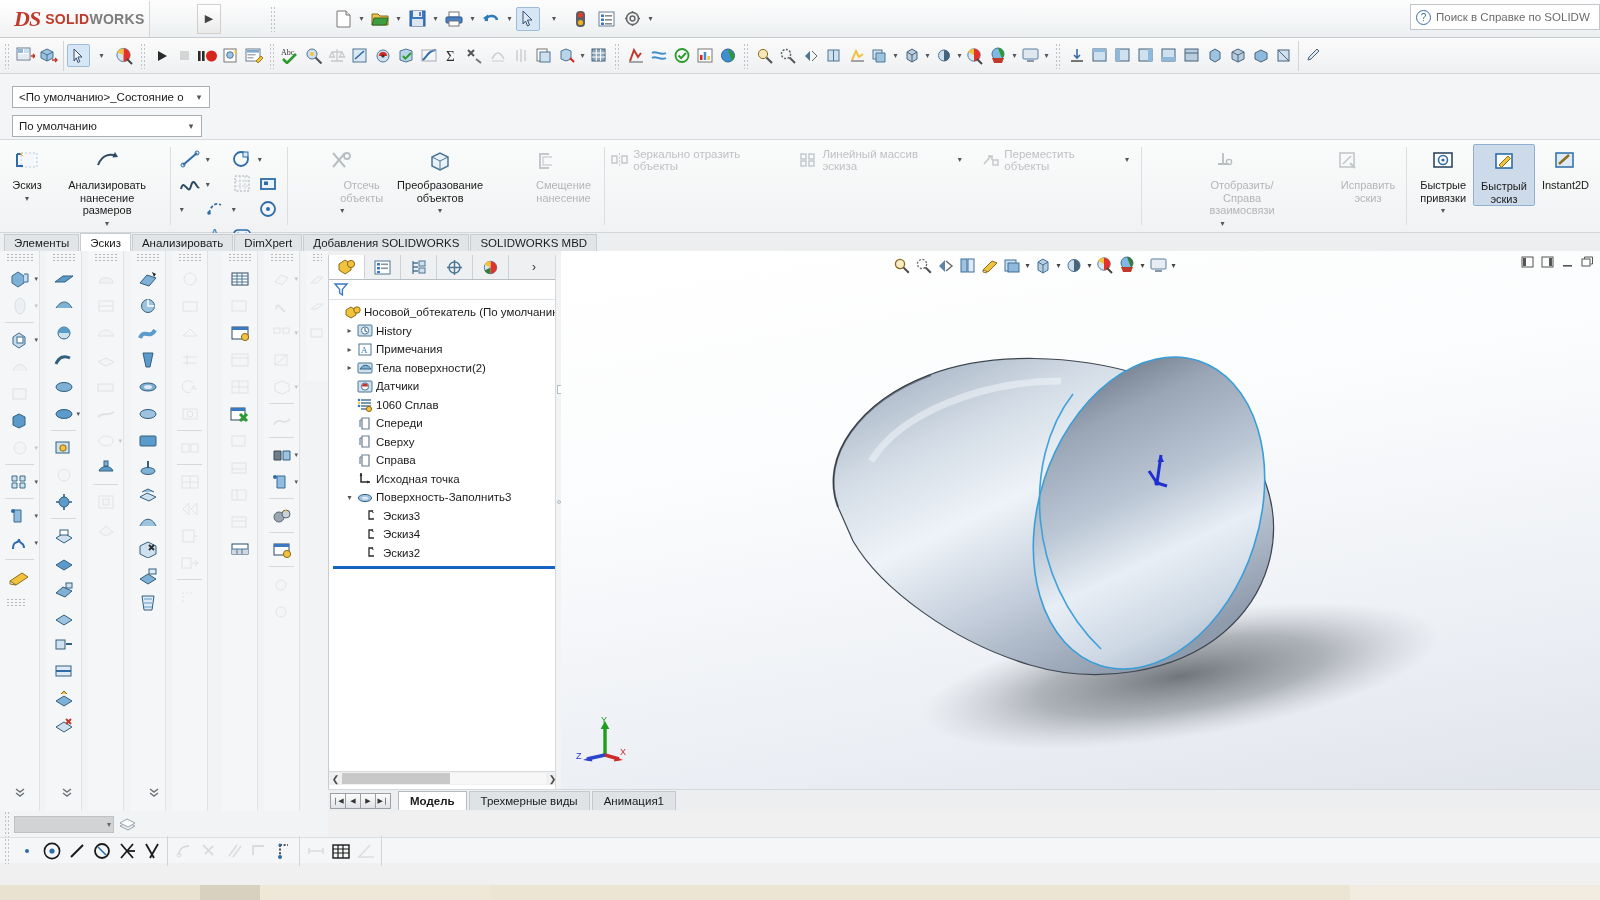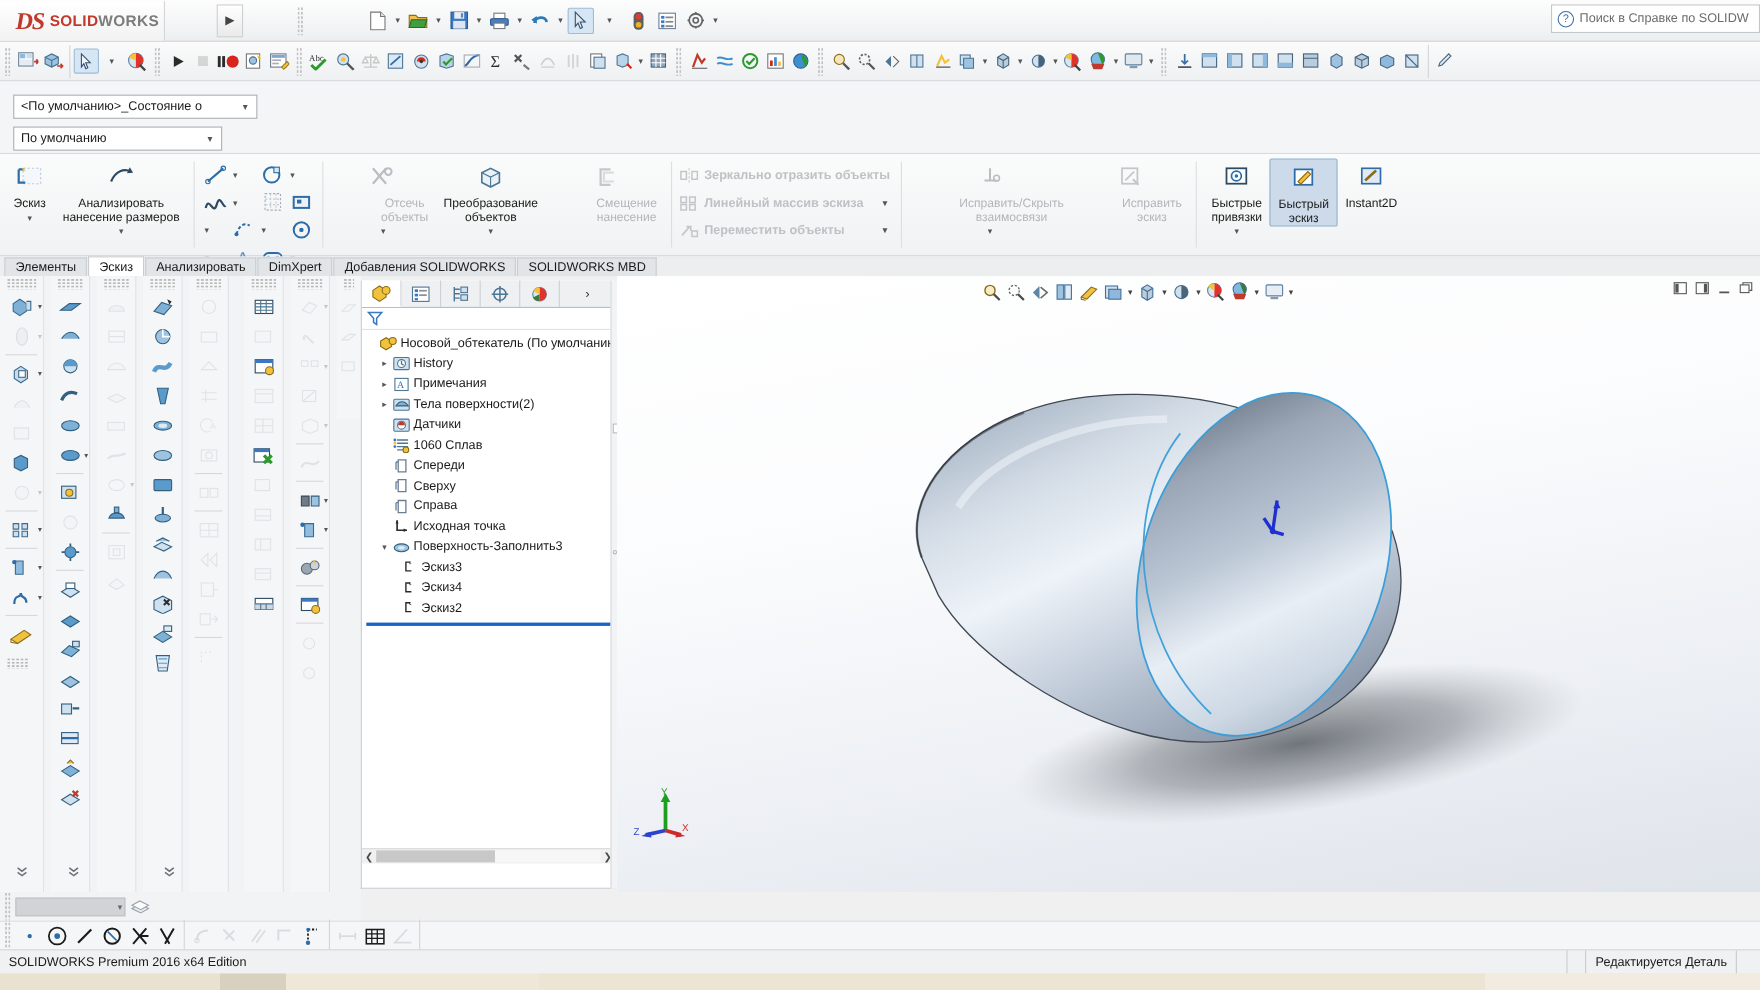--- a/index.html
+++ b/index.html
@@ -106,21 +106,21 @@
     align-items:center; padding:4px 7px 0 7px; text-align:center;
   }
   .bigbtn .lbl { font-size:11px; line-height:12.5px; margin-top:3px; color:#1a1a1a; }
   .bigbtn .dd { font-size:8px; color:#555; margin-top:2px; }
   .bigbtn.off .lbl { color:#b3b6b9;margin-left:39px; }
   .bigbtn.active { background:#ccdaea; border:1px solid #8fb0d0; border-radius:2px; }
   .iconsq { width:30px; height:28px; display:flex; align-items:center; justify-content:center; }
   .sgrid { display:grid; grid-template-columns:repeat(4, auto); gap:1px 0; padding-top:3px;}
   .scell { display:flex; align-items:center; }
   .smallico { width:26px; height:24px; display:flex; align-items:center; justify-content:center; }
-  .rowlist { display:flex; flex-direction:column; padding-top:4px; gap:2px;font-weight:bold; }
+  .rowlist { display:flex; flex-direction:row; padding-top:4px; gap:14px; }
   .rowitem { display:flex; align-items:center; gap:5px; height:23px; font-size:11.5px; color:#bfc2c5; padding-right:4px;}
   .rowitem .ri { width:18px; height:18px; display:flex; align-items:center; justify-content:center;}
 
   
   .cmdtabs {
     position:absolute; left:0; top:233px; width:1600px; height:18px;
     display:flex; align-items:flex-end; font-size:11.5px;
     background:#eceef0;
   }
   .ctab {
@@ -639,21 +639,21 @@
       </div>
     <div class="tb-sep-v"></div>
     <div class="icoA">
         <svg width="18" height="17" viewBox="0 0 18 17">
           <path d="M3 13l1-3 8-8 2 2-8 8z" fill="#dfe7ef" stroke="#46627c"></path>
         </svg>
       </div>
   </div>
 
   <div class="configstrip">
-    <div class="combo" style="left:12px; top:12px; width:222px;">
+    <div class="combo" style="left:12px; top:12px; width:198px;">
       <span class="cv">&lt;По умолчанию&gt;_Состояние о</span>
       <span class="ca">▾</span>
     </div>
     <div class="combo" style="left:12px; top:41px; width:190px;">
       <span class="cv">По умолчанию</span>
       <span class="ca">▾</span>
     </div>
   </div>
 
   <div class="ribbon">
@@ -883,21 +883,21 @@
     <div class="rsep"></div>
 
     <div class="rgroup">
       <div class="bigbtn off">
         <span class="iconsq">
           <svg width="26" height="24" viewBox="0 0 26 24">
               <path d="M13 3v11M8 14h11" stroke="#b9bec3" stroke-width="1.8" fill="none"></path>
               <circle cx="19" cy="12" r="2.6" fill="none" stroke="#b9bec3" stroke-width="1.4"></circle>
             </svg>
         </span>
-        <span class="lbl" style="white-space:pre-line">Исправить/Скрыть
+        <span class="lbl" style="white-space:pre-line">Отобразить/Справа
 взаимосвязи</span>
         <span class="dd">▾</span>
       </div>
       <div class="bigbtn off">
         <span class="iconsq">
           <svg width="26" height="24" viewBox="0 0 26 24">
               <rect x="5" y="3" width="14" height="14" fill="none" stroke="#c3c7ca" stroke-width="1.6"></rect>
               <path d="M8 14l8-8" stroke="#c3c7ca" stroke-width="1.6"></path>
               <path d="M15 13l5 5" stroke="#c3c7ca" stroke-width="2"></path>
             </svg>
@@ -1916,20 +1916,32 @@
       <path d="M30 44 L12 48" stroke="#2b44cc" stroke-width="3.4"></path>
       <path d="M8 49 l8-3.6 l1.4 5 z" fill="#2b44cc"></path>
       <path d="M30 44 L44 48" stroke="#cc2b2b" stroke-width="3.4"></path>
       <path d="M48 49 l-8-3.4 l-1 4.8 z" fill="#cc2b2b"></path>
       <text x="26" y="12" font-size="9" font-family="Liberation Sans, sans-serif" fill="#1e9e1e">Y</text>
       <text x="1" y="48" font-size="9" font-family="Liberation Sans, sans-serif" fill="#2b44cc">Z</text>
       <text x="45" y="44" font-size="9" font-family="Liberation Sans, sans-serif" fill="#cc2b2b">X</text>
     </svg>
   </div>
 
+  <div class="viewtabs">
+    <div class="navbtns">
+      <div class="navb">❘◀</div>
+      <div class="navb">◀</div>
+      <div class="navb">▶</div>
+      <div class="navb">▶❘</div>
+    </div>
+    <div style="width:8px"></div>
+    <div class="vtab on">Модель</div>
+    <div class="vtab">Трехмерные виды</div>
+    <div class="vtab">Анимация1</div>
+  </div>
 
   <div class="bottomstrip">
     <div class="tb-grip"></div>
     <div class="grayfield">
       <span></span>
       <span class="ca2">▾</span>
     </div>
     <div style="width:26px; display:flex; align-items:center; justify-content:center;">
       <svg width="19" height="15" viewBox="0 0 19 15">
           <path d="M2 9l7-4 8 4-7 4z" fill="#e9edf1" stroke="#9aa4ad"></path>
@@ -2016,28 +2028,20 @@
         </svg>
       </div>
     <div class="sk dim">
         <svg width="20" height="18" viewBox="0 0 20 18">
           <path d="M3 15h15L3 15 14 3" stroke="#a8adb2" stroke-width="1.6" fill="none"></path>
         </svg>
       </div>
     <div class="tb-sep-v"></div>
   </div>
 
-  <div class="statusbar">
-    <span style="padding-left:8px">SOLIDWORKS Premium 2016 x64 Edition</span>
-    <span class="sb-right">
-      <span class="sb-cell"></span>
-      <span class="sb-cell">Редактируется Деталь</span>
-      <span class="sb-cell" style="width:22px"></span>
-    </span>
-  </div>
 
   <div class="taskbar">
     <div class="tb-seg" style="left:0; width:200px; background:#e9e2d0;"></div>
     <div class="tb-seg" style="left:200px; width:60px; background:#d8d1c0;"></div>
     <div class="tb-seg" style="left:490px; width:860px; background:#ece5d4;"></div>
     <div class="tb-seg" style="left:1350px; width:250px; background:#f2ece0;"></div>
   </div>
 
 </div>
 

